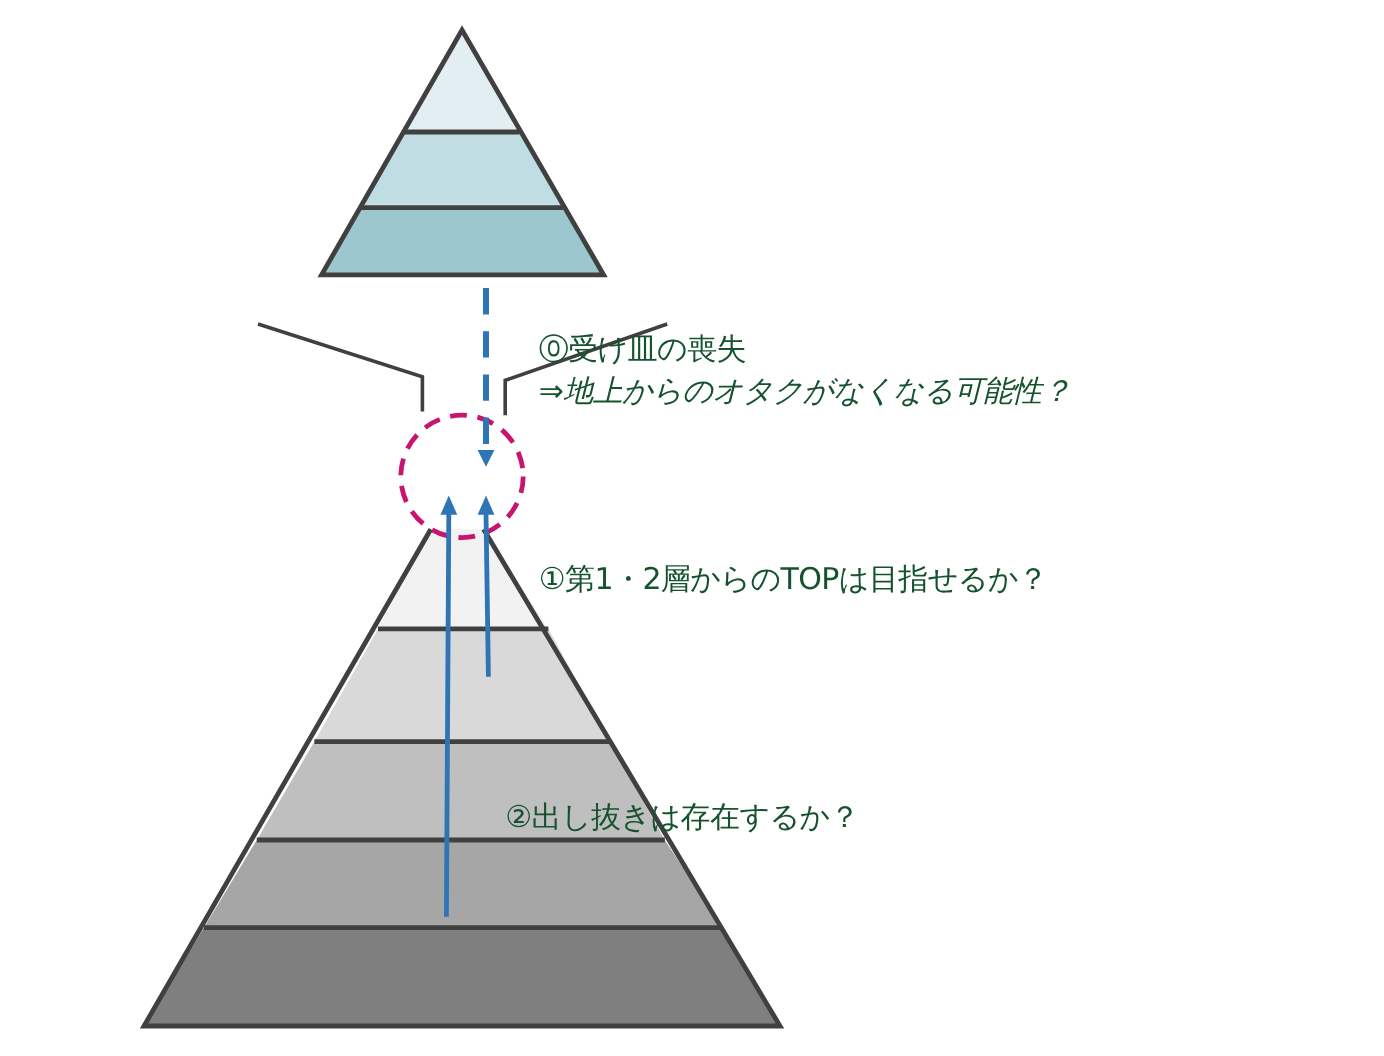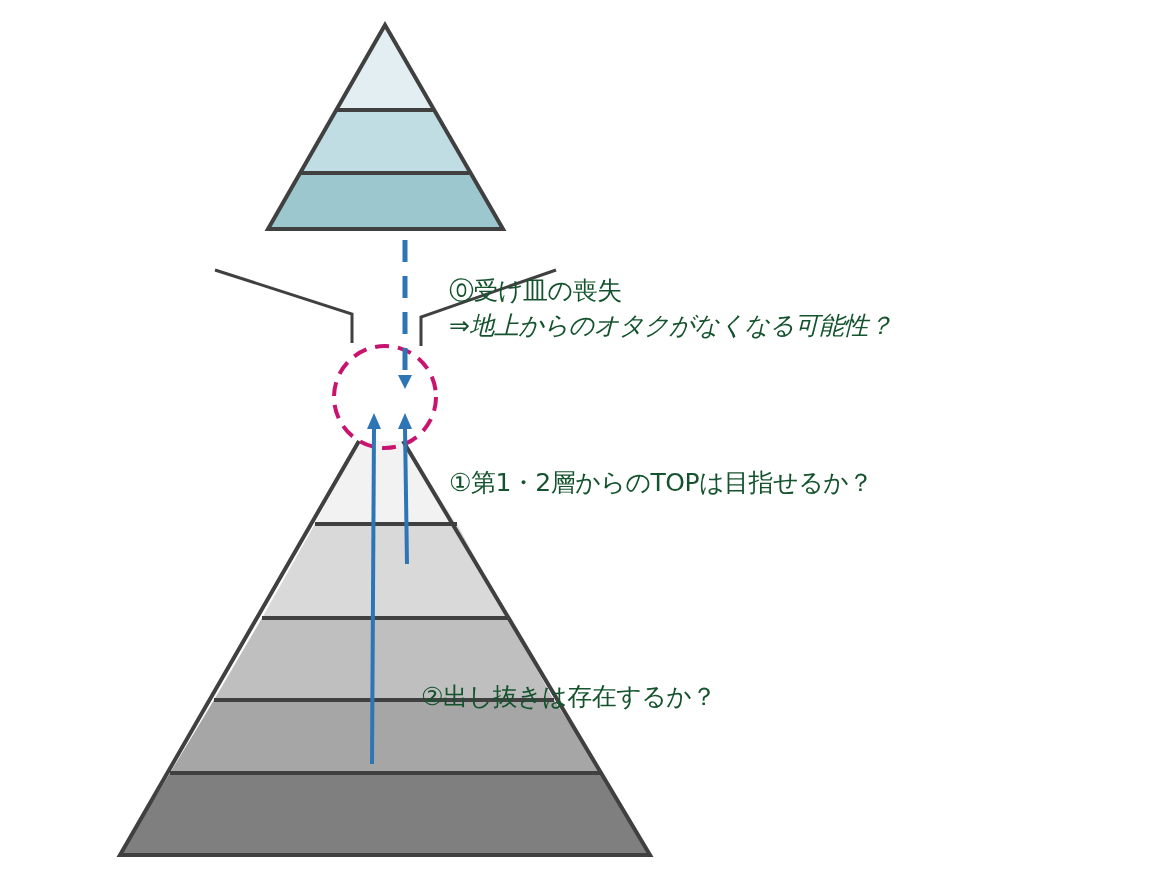--- a/index.html
+++ b/index.html
@@ -54,13 +54,13 @@
   </g>
   <g>
     <line x1="407" y1="564" x2="405" y2="428" stroke="#2e75b6" stroke-width="4"></line>
     <polygon points="398,429 412,429 405,413" fill="#2e75b6"></polygon>
   </g>
 </svg>
 
 <div class="label" style="left:449px; top:274px;">⓪受け皿の喪失</div>
 <div class="label" style="left:449px; top:309px;font-style:italic;">⇒地上からのオタクがなくなる可能性？</div>
 <div class="label" style="left:449px; top:466px;">①第1・2層からのTOPは目指せるか？</div>
-<div class="label" style="left:421px; top:680px;">②出し抜きは存在するか？</div>
+<div class="label" style="left:421px; top:664px;">②出し抜きは存在するか？</div>
 
 </body></html>

